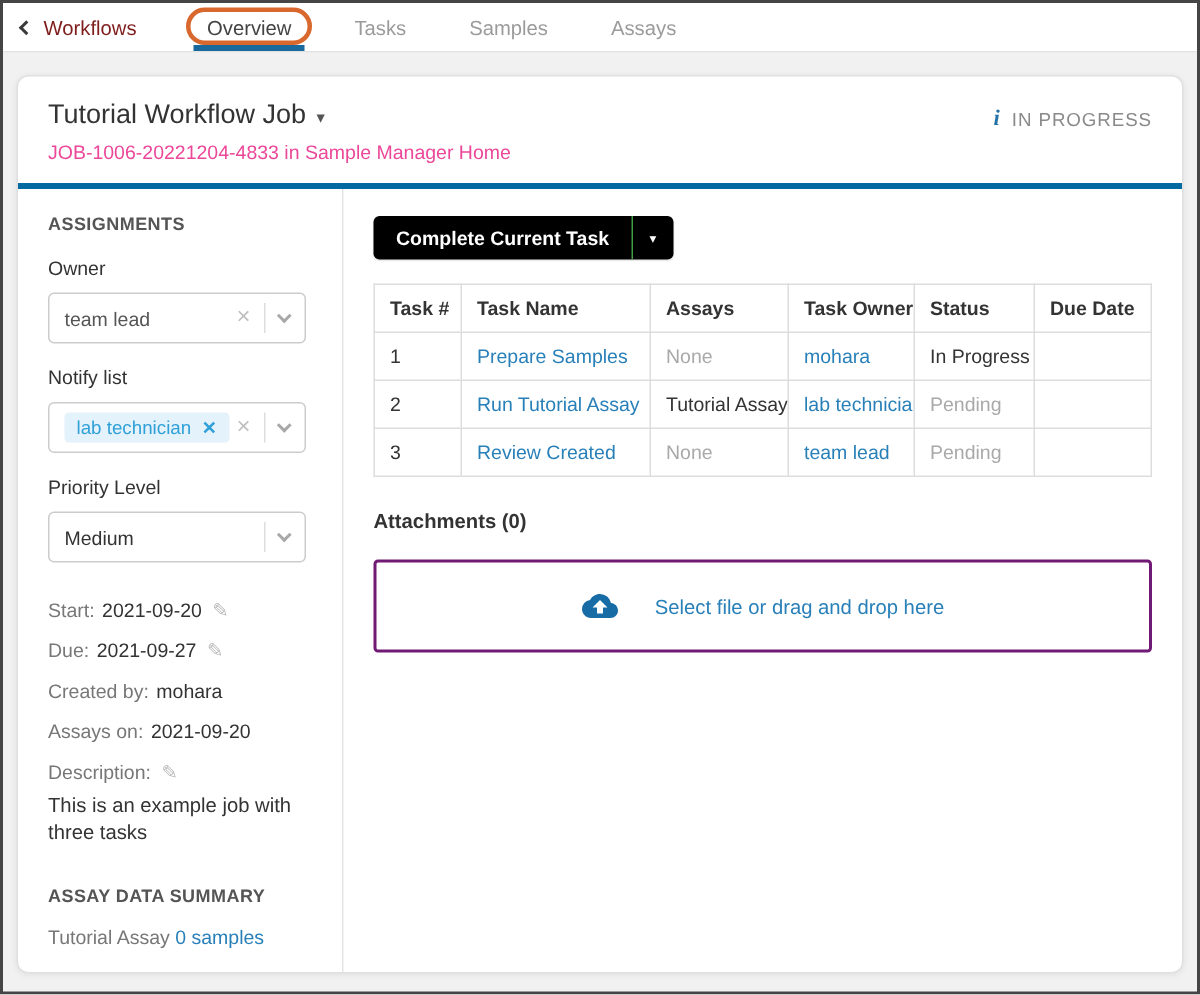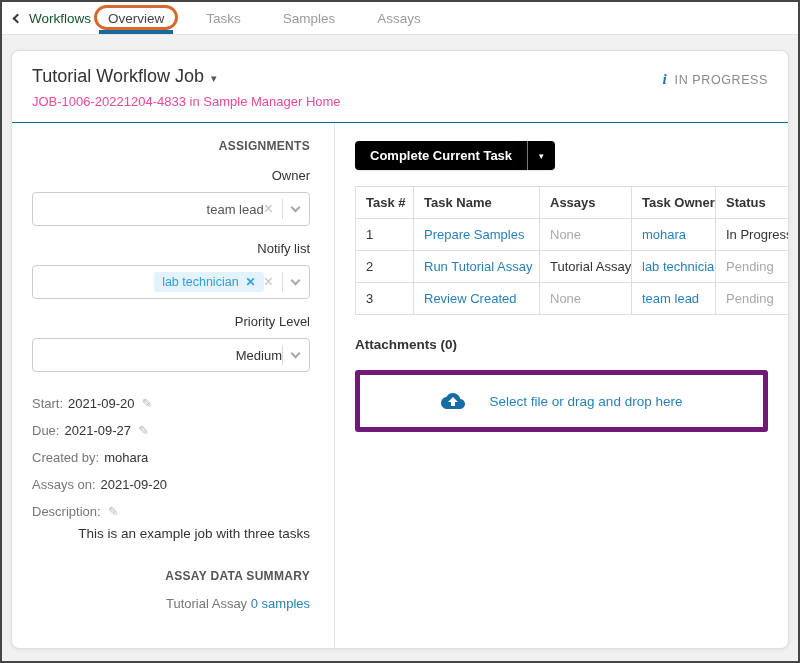--- a/index.html
+++ b/index.html
@@ -1,42 +1,42 @@
 <!DOCTYPE html>
 <html><head>
 <meta charset="utf-8">
 <style>
   * { margin:0; padding:0; box-sizing:border-box; }
   body { font-family:"Liberation Sans", sans-serif; background:#fff; }
   .frame { position:relative; width:800px; height:663px; border:2px solid #454545; background:#f1f1f1; overflow:hidden; }
 
   
   .nav { height:33px; background:#fff; border-bottom:1px solid #e2e2e2; display:flex; align-items:stretch; padding:0 12px; }
-  .back { display:flex; align-items:center; gap:8px; color:#14532d; font-size:13.5px; margin-right:14px; cursor:pointer; }
+  .back { display:flex; align-items:center; gap:8px; color:#7f1d1d; font-size:13.5px; margin-right:44px; cursor:pointer; }
   .chev-left { width:7px; height:7px; border-left:2px solid #3a3a3a; border-bottom:2px solid #3a3a3a; transform:rotate(45deg); margin-top:1px; }
   .tab { position:relative; display:flex; align-items:center; padding:0 3px; margin-right:36px; color:#9b9b9b; font-size:13.5px; cursor:pointer; }
   .tab.active { color:#444; }
   .tab-underline { position:absolute; left:-6px; right:-6px; bottom:0; height:4px; background:#19699c; }
   .annotation { position:absolute; left:-11px; right:-11px; top:3px; height:25px; border:3px solid #d9682e; border-radius:14px; pointer-events:none; }
 
   
   .card { position:absolute; left:9px; right:9px; top:48px; bottom:12px; background:#fff; border:1px solid #e0e0e0; border-radius:8px; box-shadow:0 1px 4px rgba(0,0,0,.07); display:flex; flex-direction:column; overflow:hidden; }
-  .card-header { position:relative; padding:15px 20px 13px; border-bottom:1px solid #0369a1; }
+  .card-header { position:relative; padding:15px 20px 13px; border-bottom:4px solid #0369a1; }
   .title-row { display:flex; align-items:center; }
   .page-title { font-size:18px; font-weight:400; color:#333; }
   .title-caret { color:#555; font-size:11px; margin-left:7px; margin-top:4px; cursor:pointer; }
   .status-wrap { position:absolute; right:20px; top:20px; display:flex; align-items:center; gap:8px; }
   .info-i { color:#2373a8; font-family:"Liberation Serif", serif; font-style:italic; font-weight:bold; font-size:15px; }
   .status-text { color:#8a8a8a; font-size:12.5px; letter-spacing:.6px; }
   .subtitle { margin-top:7px; color:#ec4899; font-size:13px; }
 
   .card-body { flex:1; display:flex; min-height:0; }
 
   
-  .sidebar { width:323px; border-right:1px solid #e5e5e5; padding:16px 24px 16px 20px; flex-shrink:0;text-align:right; }
+  .sidebar { width:217px; border-right:1px solid #e5e5e5; padding:16px 24px 16px 20px; flex-shrink:0; }
   .section-heading { font-size:12px; font-weight:bold; color:#555; letter-spacing:.3px; }
   .field-label { font-size:13px; color:#333; margin:15px 0 9px; }
   .select { height:34px; border:1px solid #ccc; border-radius:4px; background:#fff; display:flex; align-items:center; padding:0 10px; cursor:pointer; }
   .select .value { flex:1; color:#555; font-size:13px; }
   .select .value.dark { color:#333; }
   .clear-x { color:#c0c0c0; font-size:16px; line-height:1; margin-right:9px; cursor:pointer; }
   .sel-divider { width:1px; height:20px; background:#ddd; margin-right:9px; }
   .chev-down { width:7px; height:7px; border-right:2px solid #a8a8a8; border-bottom:2px solid #a8a8a8; transform:rotate(45deg); margin-top:-3px; cursor:pointer; }
   .tag { display:inline-flex; align-items:center; gap:7px; background:#e4f2fb; color:#2fa0d8; font-size:12.5px; padding:3px 8px; border-radius:3px; }
   .tag-x { font-weight:bold; font-size:12px; cursor:pointer; }
@@ -56,21 +56,21 @@
 
   table.tasks { width:100%; border-collapse:collapse; margin-top:16px; font-size:13px; table-layout:fixed; }
   .tasks th, .tasks td { border:1px solid #ddd; padding:8px 10px; text-align:left; overflow:hidden; white-space:nowrap; }
   .tasks th { font-weight:bold; color:#333; background:#fff; }
   .tasks td { color:#333; }
   .tasks td.muted, .tasks th.x { color:#a9a9a9; }
   .muted { color:#a9a9a9; }
   .col1{width:58px;} .col2{width:126px;} .col3{width:92px;} .col4{width:84px;} .col5{width:80px;} .col6{width:auto;}
 
   .attach-heading { margin-top:22px; font-weight:bold; font-size:13.5px; color:#333; }
-  .dropzone { margin-top:18px; border:5px solid #701a75; border-radius:3px; height:62px; display:flex; align-items:center; justify-content:center; gap:25px; cursor:pointer; background:#fff; }
+  .dropzone { margin-top:18px; border:2px solid #701a75; border-radius:3px; height:62px; display:flex; align-items:center; justify-content:center; gap:25px; cursor:pointer; background:#fff; }
   .drop-text { color:#2980b9; font-size:13.5px; }
 </style>
 </head>
 <body>
 
 <div class="frame">
 
   <div class="nav">
     <div class="back">
       <span class="chev-left"></span>

